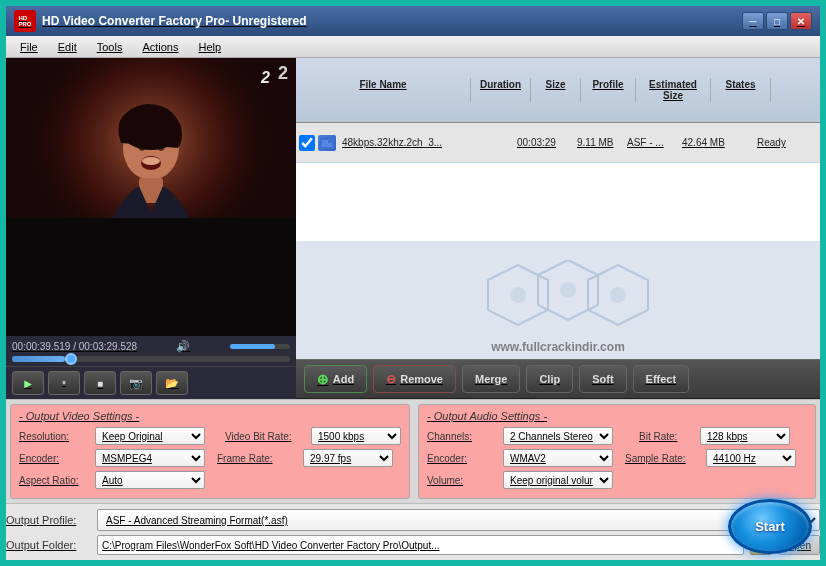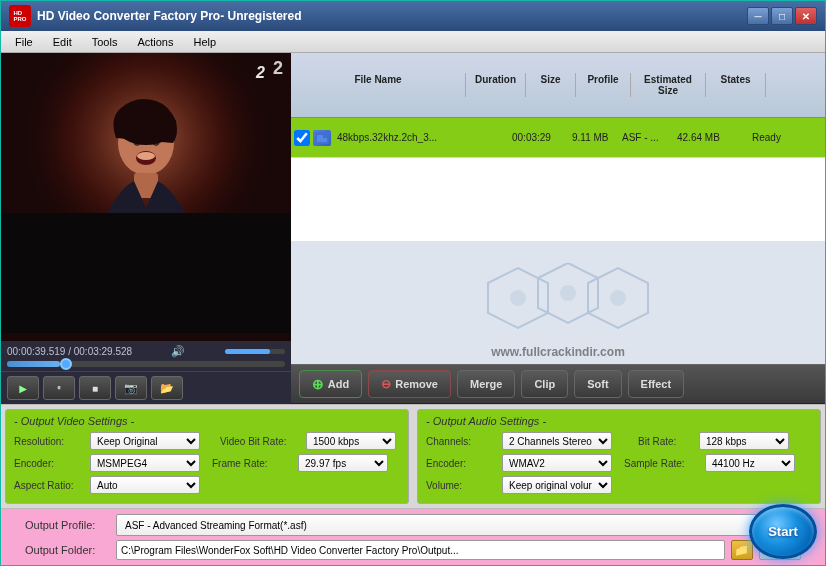--- a/index.html
+++ b/index.html
@@ -11,21 +11,22 @@
       height: 566px;
       overflow: hidden;
       user-select: none;
     }
     #app-window {
       width: 826px;
       height: 566px;
       display: flex;
       flex-direction: column;
       background: #2d2d2d;
-      border: 1px solid #14b8a6;
+      border: 6px solid #14b8a6;
+      text-decoration: underline;
     }
     
     #title-bar {
       background: linear-gradient(to bottom, #4a6fa5 0%, #2a4a7a 100%);
       height: 30px;
       display: flex;
       align-items: center;
       padding: 0 8px;
       color: white;
       font-size: 12px;
@@ -214,21 +215,21 @@
     #file-list-body {
       flex: 1;
       background: #fff;
       overflow-y: auto;
     }
     .file-row {
       display: flex;
       align-items: center;
       padding: 10px 0;
       height: 40px;
-      background: #84cc16;
+      background: #e5e5e5;
       border-bottom: 1px solid #c0d8f0;
     }
     .file-row .checkbox {
       width: 16px;
       height: 16px;
       margin: 0 3px;
       flex-shrink: 0;
     }
     .file-icon {
       width: 18px;
@@ -323,22 +324,22 @@
       background: linear-gradient(to bottom, #fff, #eee);
       border: 1px solid #999;
       border-radius: 2px;
       padding: 0 2px;
       cursor: pointer;
     }
     .select-wide { width: 110px; }
     .select-med { width: 90px; }
     
     #output-area {
-      background: #f9a8d4;
-      padding: 5px 24px;
+      background: #e5e5e5;
+      padding: 5px 0;
       display: flex;
       flex-direction: column;
       gap: 4px;
       border-top: 1px solid #bbb;
       position: relative;
     }
     .output-row {
       display: flex;
       align-items: center;
       gap: 6px;
@@ -386,21 +387,21 @@
       display: flex;
       align-items: center;
       justify-content: center;
       font-size: 12px;
     }
     
     #start-btn {
       position: absolute;
       right: 8px;
       bottom: 6px;
-      width: 68px;
+      width: 84px;
       height: 55px;
       background: radial-gradient(circle at 40% 35%, #70c8ff 0%, #1890e0 40%, #0060b0 80%);
       border-radius: 50%;
       border: 3px solid #0050a0;
       cursor: pointer;
       display: flex;
       align-items: center;
       justify-content: center;
       box-shadow: 0 0 12px #40a0ff, inset 0 2px 4px rgba(255,255,255,0.4);
       font-size: 13px;
@@ -425,21 +426,21 @@
       display: flex;
       background: #d8d8d8;
       border-top: 1px solid #bbb;
     }
     .settings-panel {
       flex: 1;
       padding: 5px 8px;
       border: 1px solid #aaa;
       margin: 4px;
       border-radius: 3px;
-      background: #84cc16;
+      background: #fca5a5;
     }
   </style>
 </head>
 <body>
 
 <div id="app-window">
 
   <div id="title-bar">
     <div class="logo">
       <span style="font-size:6px;line-height:1">HD<br>PRO</span>

